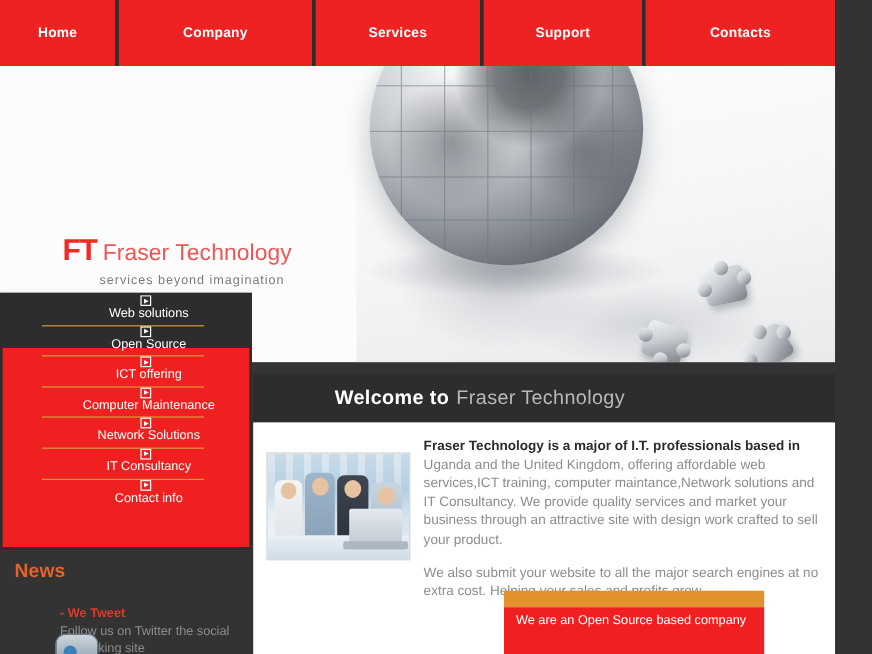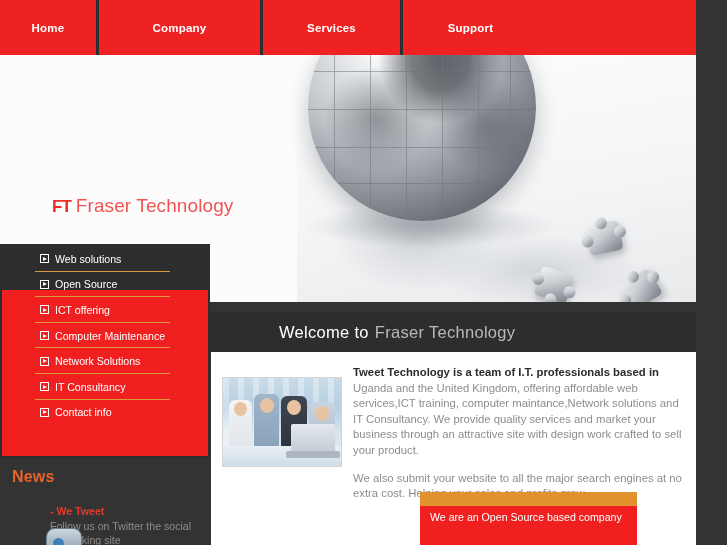--- a/index.html
+++ b/index.html
@@ -143,21 +143,21 @@
     height: 40px;
     background: #2d2d2d;
     display: flex;
     align-items: center;
     padding-left: 68px;
     box-sizing: border-box;
   }
   .welcome-strong {
     color: #ffffff;
     font-size: 16.5px;
-    font-weight: normal;
+    font-weight: bold;
     letter-spacing: 0.3px;
   }
   .welcome-light {
     color: #b9b9b9;
     font-size: 16.5px;
     font-weight: normal;
     letter-spacing: 0.3px;
     margin-left: 6px;
   }
 
@@ -242,21 +242,21 @@
     left: 52px;
     top: 140px;
     user-select: none;
   }
   .logo-line {
     display: flex;
     align-items: baseline;
   }
   .logo-ft {
     color: #ef2b24;
-    font-size: 17px;
+    font-size: 25px;
     font-weight: bold;
     letter-spacing: -1px;
     font-family: "Liberation Sans", sans-serif;
   }
   .logo-name {
     color: #ee5555;
     font-size: 19px;
     font-weight: normal;
     margin-left: 5px;
     letter-spacing: 0.1px;
@@ -298,20 +298,21 @@
     padding: 0;
   }
   .menu-item {
     position: relative;
     height: 25.6px;
     display: flex;
     align-items: center;
     padding-left: 38px;
     box-sizing: border-box;
     cursor: pointer;
+    flex-direction: column;
   }
   .menu-item + .menu-item { margin-top: 0; }
   .menu-item .sep {
     position: absolute;
     left: 33px;
     bottom: 0;
     width: 135px;
     height: 1px;
     background: #d79a3c;
   }
@@ -445,20 +446,23 @@
       <span>Home</span>
     </div>
     <div class="nav-item w1">
       <span>Company</span>
     </div>
     <div class="nav-item w2">
       <span>Services</span>
     </div>
     <div class="nav-item w3">
       <span>Support</span>
+    </div>
+    <div class="nav-item w4">
+      <span>Contacts</span>
     </div>
   </nav>
 
   <div class="hero">
     <div class="hero-photo">
       <div class="globe-shadow"></div>
       <div class="globe">
         <div class="globe-grid">
 
           <i style="left:0;top:78px;width:228px;height:1.4px;"></i>
@@ -488,20 +492,21 @@
         <span class="knob" style="right:-6px;top:5px;width:12px;height:12px;"></span>
         <span class="knob" style="left:13px;top:-6px;width:12px;height:12px;"></span>
       </div>
     </div>
 
     <div class="logo">
       <div class="logo-line">
         <span class="logo-ft">FT</span>
         <span class="logo-name">Fraser Technology</span>
       </div>
+      <div class="logo-tag">services beyond imagination</div>
     </div>
   </div>
 
   <div class="gap-strip"></div>
 
   <div class="sidemenu">
     <div class="sidemenu-red"></div>
     <ul class="menu-list">
       <li class="menu-item">
         <span class="menu-icon"></span>
@@ -555,21 +560,21 @@
       <div class="person" style="left:31px;width:25px;height:52px;background:linear-gradient(180deg,#9fb6c9 0%,#8aa3ba 100%);"></div>
       <div class="head" style="left:37px;top:20px;width:14px;height:15px;"></div>
       <div class="person" style="left:58px;width:26px;height:50px;background:linear-gradient(180deg,#3f4652 0%,#2e343d 100%);"></div>
       <div class="head" style="left:64px;top:22px;width:14px;height:15px;"></div>
       <div class="person" style="left:86px;width:26px;height:44px;background:linear-gradient(180deg,#c9d6e0 0%,#aabccb 100%);"></div>
       <div class="head" style="left:92px;top:28px;width:14px;height:15px;"></div>
       <div class="laptop"></div>
     </div>
 
     <div class="body-text">
-      <p><span class="lead">Tweet Technology is a team of I.T. professionals based in</span><span> Uganda and the United Kingdom, offering affordable web services,ICT training, computer maintance,Network solutions and IT Consultancy. We provide quality services and market your business through an attractive site with design work crafted to sell your product.</span></p>
+      <p><span class="lead">Fraser Technology is a major of I.T. professionals based in</span><span> Uganda and the United Kingdom, offering affordable web services,ICT training, computer maintance,Network solutions and IT Consultancy. We provide quality services and market your business through an attractive site with design work crafted to sell your product.</span></p>
       <p>We also submit your website to all the major search engines at no extra cost. Helping your sales and profits grow.</p>
     </div>
   </div>
 
   <div class="news-title">News</div>
   <div class="news-item">
     <div class="news-head">- We Tweet</div>
     <div class="news-body">Follow us on Twitter the social networking site</div>
   </div>
   <div class="news-thumb"></div>

